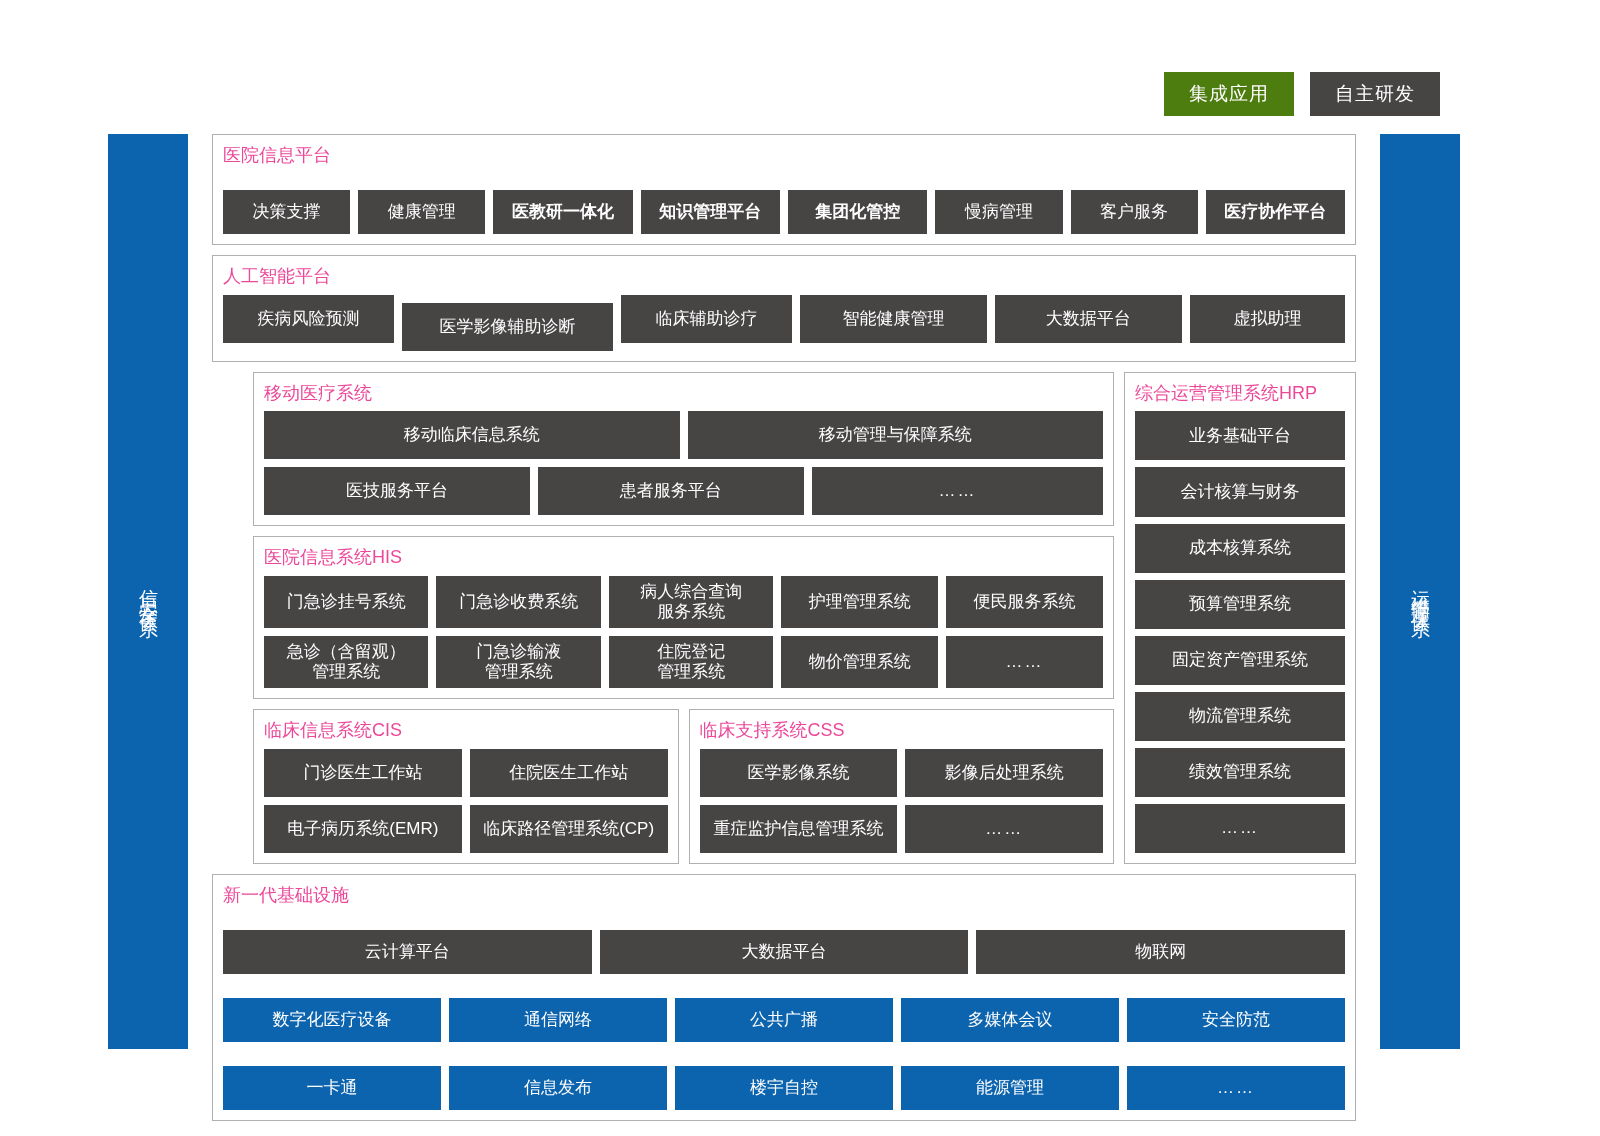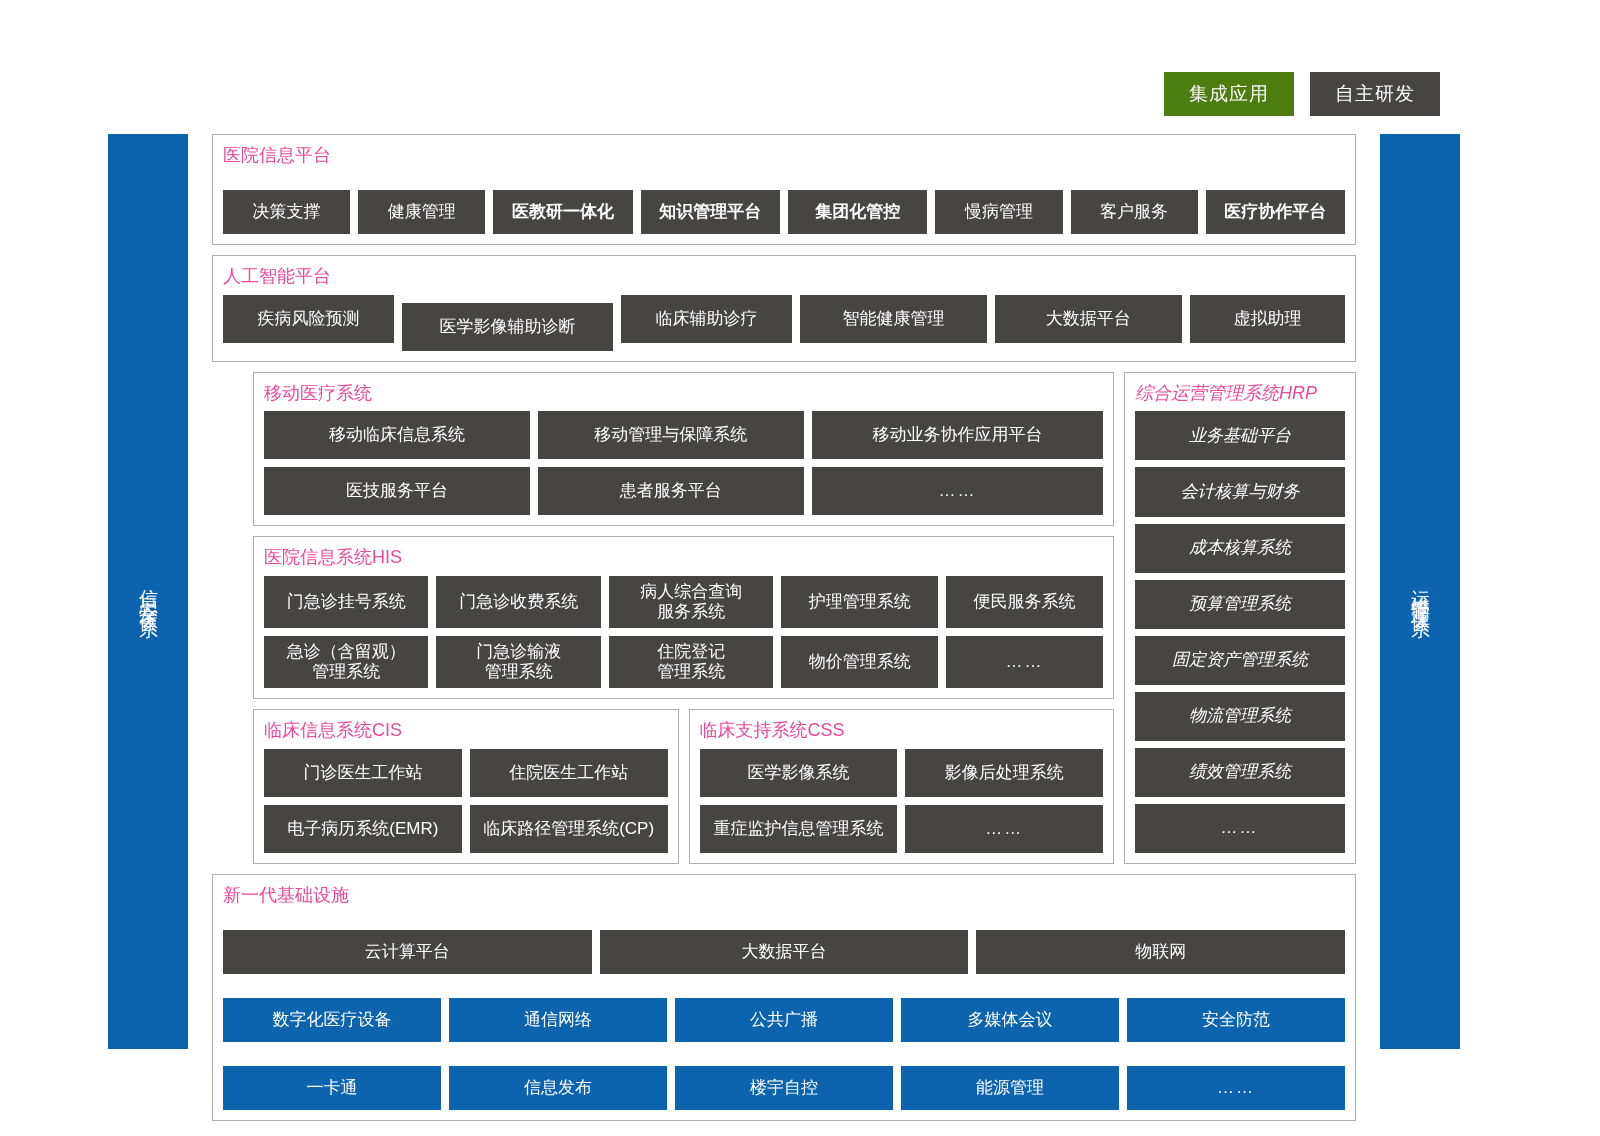--- a/index.html
+++ b/index.html
@@ -134,21 +134,20 @@
   }
   .midband-right {
     flex: 0 0 232px;
     width: 232px;
   }
   .hrp-panel {
     height: 100%;
     display: flex;
     flex-direction: column;
     box-sizing: border-box;
-    font-style: italic;
   }
   .hrp-list {
     flex: 1 1 auto;
     display: flex;
     flex-direction: column;
     gap: 7px;
   }
   .hrp-list .box {
     flex: 1 1 0;
     min-height: 0;
@@ -218,21 +217,20 @@
 
     <div class="midband">
 
       <div class="midband-left">
 
         <div class="panel">
           <div class="panel-title">移动医疗系统</div>
           <div class="row">
             <div class="box h46 f1">移动临床信息系统</div>
             <div class="box h46 f1">移动管理与保障系统</div>
-            <div class="box h46 f11">移动业务协作应用平台</div>
           </div>
           <div class="row">
             <div class="box h46 f1">医技服务平台</div>
             <div class="box h46 f1">患者服务平台</div>
             <div class="box h46 f11 dots">……</div>
           </div>
         </div>
 
         <div class="panel">
           <div class="panel-title">医院信息系统HIS</div>

